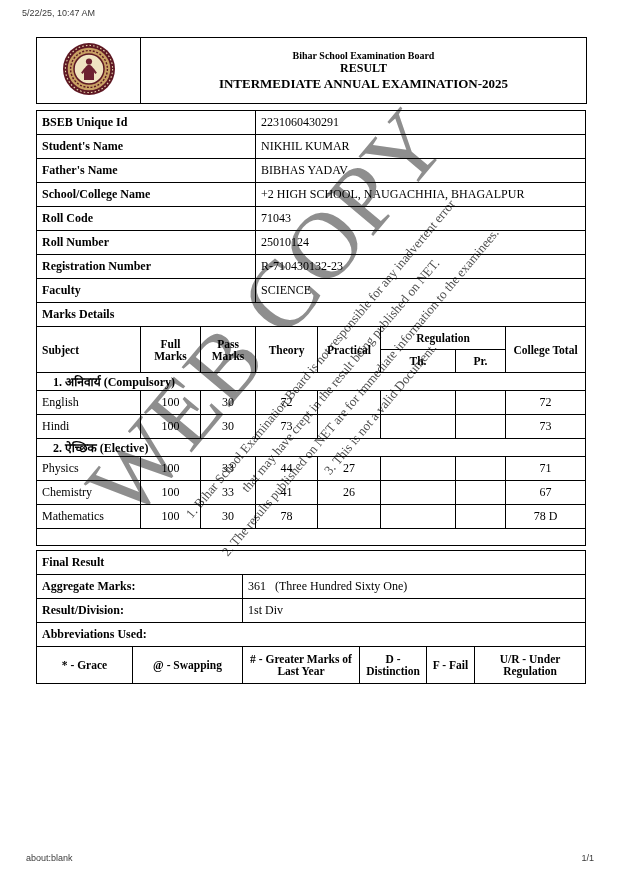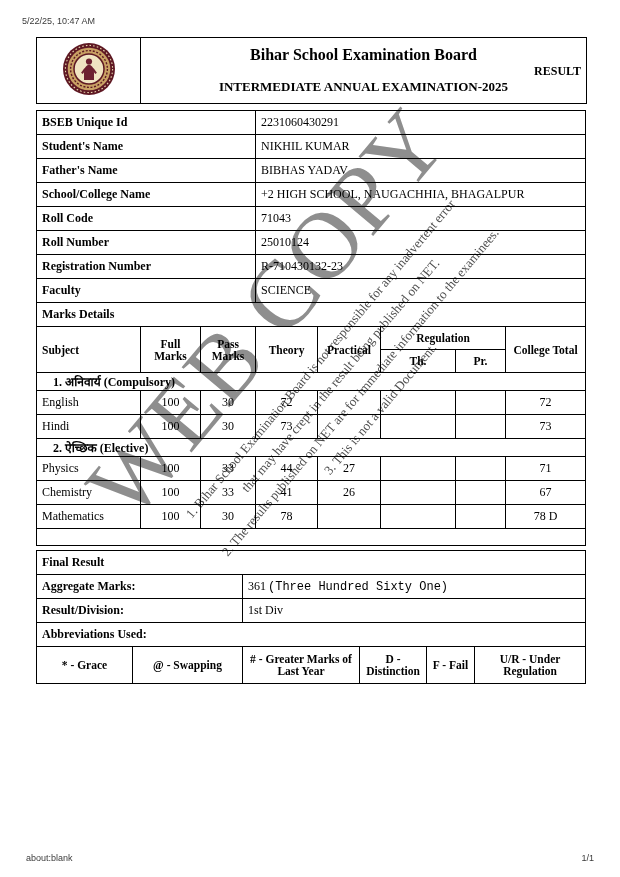--- a/index.html
+++ b/index.html
@@ -1,21 +1,21 @@
 <!DOCTYPE html>
 <html><head>
 <meta charset="utf-8">
 <style>
   html,body { margin:0; padding:0; }
   body {
     width:620px; height:877px; background:#ffffff; position:relative;
     font-family:"Liberation Serif", serif; color:#000; overflow:hidden;
   }
   .print-date {
-    position:absolute; top:16px; left:22px;
+    position:absolute; top:8px; left:22px;
     font-family:"Liberation Sans", sans-serif; font-size:9px; color:#3a3a3a;
   }
   .print-footer {
     position:absolute; bottom:14px; left:26px; right:26px;
     display:flex; justify-content:space-between;
     font-family:"Liberation Sans", sans-serif; font-size:9px; color:#3a3a3a;
   }
   
   .watermark {
     position:absolute; left:10px; top:130px; width:600px; height:440px;
@@ -31,38 +31,38 @@
     color:#4e4e4e; white-space:nowrap;
   }
   .doc { position:absolute; top:37px; left:36px; width:550px; z-index:1; }
   table { border-collapse:collapse; width:550px; table-layout:fixed; }
   td, th { border:1px solid #000; padding:1px 5px; font-size:12px; vertical-align:middle; background:transparent; }
   
   .t1 { margin-bottom:6px; }
   .t1 td { height:61px; }
   .logo-cell { text-align:center; padding:2px; }
   .title-cell { text-align:center; font-weight:bold; }
-  .title-line1 { font-size:16px; }
-  .title-line2 { font-size:12px;text-align:right; }
+  .title-line1 { font-size:10px; }
+  .title-line2 { font-size:12px; }
   .title-line3 { font-size:13px; }
   
   .info-label { font-weight:bold; height:21px; }
   .info-value { height:21px; }
   .marks-details { font-weight:bold; height:21px; }
   .t2 th { font-weight:bold; text-align:center; padding:1px 2px; font-size:11.5px; height:20px; }
   .section-row td { font-weight:bold; height:15px; padding:0 16px; font-family:"Liberation Serif","DejaVu Sans",serif; }
   .mark-row td { height:21px; }
   .num { text-align:center; }
   .empty-row td { height:14px; }
   
   .t3 { margin-top:4px; }
   .t3 td { height:21px; }
   .final-title { font-weight:bold; }
   .fr-label { font-weight:bold; }
-  .agg-words { margin-left:2px;font-family:Liberation Mono, monospace; }
+  .agg-words { margin-left:9px; }
   .abbr-title { text-align:left; font-weight:bold; height:19px; }
   .abbr-row td { height:34px; text-align:center; font-weight:bold; font-size:11.5px; padding:1px 2px; }
 </style>
 </head>
 <body>
 
 <div class="print-date">5/22/25, 10:47 AM</div>
 
 <div class="watermark">
   <div class="wm-main">WEB COPY</div>

